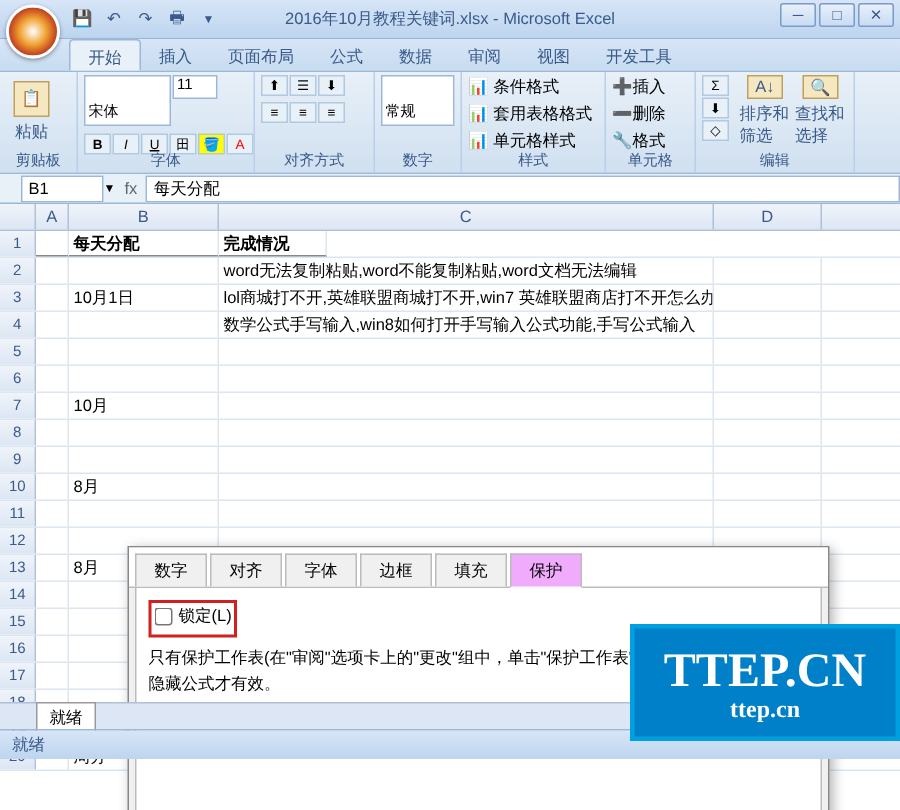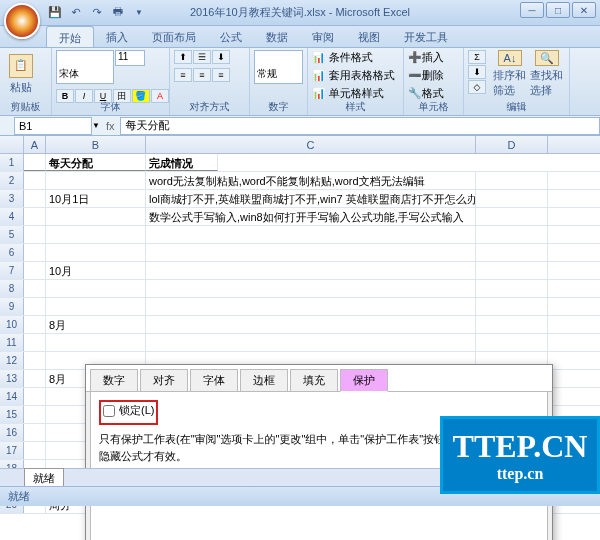--- a/index.html
+++ b/index.html
@@ -19,21 +19,21 @@
 .group-label{text-align:center;font-size:10px;color:#3a5a8a;position:absolute;bottom:1px;left:0;right:0}
 .group-body{flex:1;display:flex;gap:3px;align-items:flex-start}
 .bigbtn{width:34px;height:48px;display:flex;flex-direction:column;align-items:center;justify-content:center;gap:2px;font-size:10px;color:#3a5a8a}
 .bigbtn .ico{width:24px;height:24px;background:#f5e8c0;border:1px solid #c0a060;display:flex;align-items:center;justify-content:center}
 .smallbtns{display:flex;flex-direction:column;gap:1px}
 .smbtn{width:18px;height:14px;border:1px solid #b0c8e0;background:#e8f0f8;font-size:9px;display:flex;align-items:center;justify-content:center}
 .fontrow{display:flex;gap:1px;margin-bottom:2px}
 .fontsel{width:58px;height:16px;background:#fff;border:1px solid #9bb7d9;font-size:10px;padding:16px 2px}
 .sizesel{width:30px;height:16px;background:#fff;border:1px solid #9bb7d9;font-size:10px;padding:0 2px}
 .formula-bar{height:20px;background:#e8f0f8;display:flex;align-items:center;border-bottom:1px solid #9bb7d9}
-.namebox{width:78px;height:18px;background:#fff;border:1px solid #9bb7d9;margin-left:14px;padding:0 4px;display:flex;align-items:center}
+.namebox{width:55px;height:18px;background:#fff;border:1px solid #9bb7d9;margin-left:14px;padding:0 4px;display:flex;align-items:center}
 .fx{margin:0 6px;color:#666;}
 .formula-input{flex:1;height:18px;background:#fff;border:1px solid #9bb7d9;padding:0 4px;display:flex;align-items:center}
 .sheet{position:relative;height:370px;background:#fff}
 .colheads{display:flex;height:18px;background:linear-gradient(#f0f4fa,#dce6f4);border-bottom:1px solid #b0c0d8}
 .rowhead-corner{width:24px;border-right:1px solid #b0c0d8}
 .colhead{text-align:center;border-right:1px solid #b0c0d8;color:#3a5a8a;line-height:18px}
 .colA{width:100px}.colB{width:330px}.colD{width:72px}
 .row{display:flex;height:18px;border-bottom:1px solid #dce6f0}
 .rowhead{width:24px;background:linear-gradient(#f0f4fa,#dce6f4);border-right:1px solid #b0c0d8;text-align:center;color:#3a5a8a;line-height:18px;font-size:10px}
 .cell{border-right:1px solid #dce6f0;padding:0 3px;line-height:18px;overflow:hidden;white-space:nowrap}
@@ -47,21 +47,21 @@
 .dlg-tab{padding:3px 12px;border:1px solid #bbb;border-bottom:none;margin-right:2px;background:#f0f0f0;font-size:11px}
 .dlg-tab.active{background:#f0abfc;border-bottom:1px solid #fff;margin-bottom:-1px}
 .dlg-body{background:#fff;margin:0 4px 4px;padding:8px;height:220px;border:1px solid #bbb;border-top:none}
 .chk{display:flex;align-items:center;gap:4px;margin-bottom:4px;font-size:11px}
 .chk input{width:12px;height:12px}
 .highlight{border:2px solid #d02020;padding:1px 2px;display:inline-flex}
 .dlg-note{font-size:11px;margin-top:6px;line-height:1.5}
 .statusbar{position:absolute;bottom:0;left:0;right:0;height:20px;background:linear-gradient(#d7e5f7,#bdd5ef);display:flex;align-items:center;padding:0 8px;font-size:10px;color:#3a5a8a;border-top:1px solid #9bb7d9}
 .sheet-tabs{position:absolute;bottom:20px;left:0;height:18px;display:flex;align-items:center;background:#dce6f4;width:100%;border-top:1px solid #b0c0d8;font-size:10px;padding-left:24px}
 .sheet-tab{padding:2px 8px;background:#fff;border:1px solid #999;border-bottom:none}
-.watermark{position:absolute;right:0;bottom:12px;width:160px;height:78px;background:#0080c8;color:#fff;display:flex;flex-direction:column;align-items:center;justify-content:center;border:3px solid #00a0e0}
+.watermark{position:absolute;right:0;bottom:12px;width:180px;height:78px;background:#0080c8;color:#fff;display:flex;flex-direction:column;align-items:center;justify-content:center;border:3px solid #00a0e0}
 .watermark .big{font-family:"Times New Roman",serif;font-size:32px;font-weight:bold}
 .watermark .small{font-family:"Times New Roman",serif;font-size:16px;font-weight:bold}
 .chev{font-size:8px}
 </style>
 </head>
 <body>
 
 <div class="titlebar">
   <div class="office-btn"></div>
   <div class="qat">

